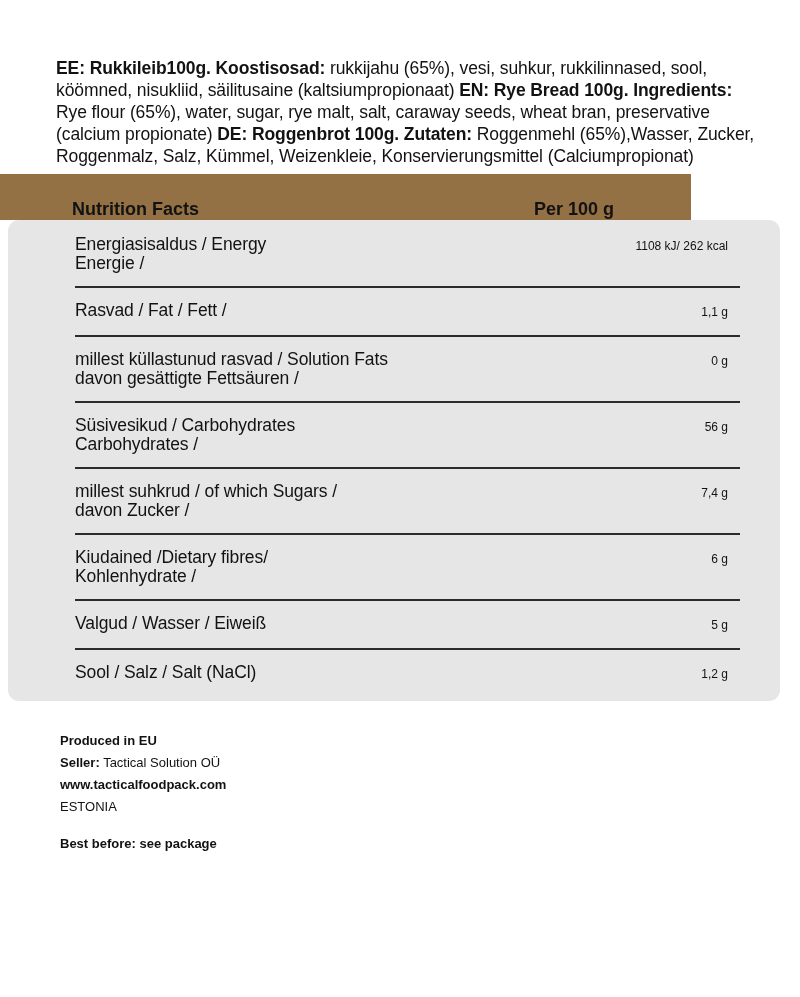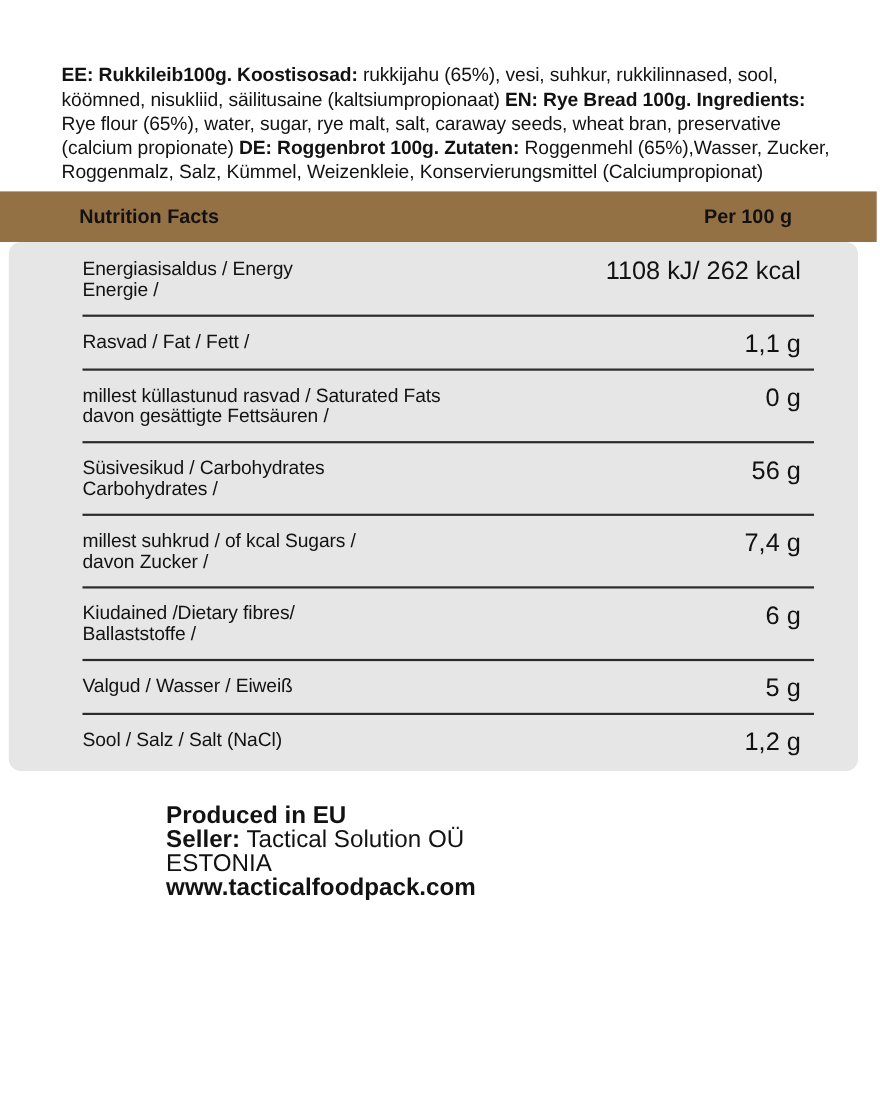--- a/index.html
+++ b/index.html
@@ -26,25 +26,25 @@
     padding:57px 40px 0 56px;
     font-size:17.5px;
     line-height:22px;
     letter-spacing:-0.1px;
   }
   .ingredients b{font-weight:bold;text-align:center;}
 
   
   .bar{
     margin-top:7px;
-    width:797px;
+    width:691px;
     height:46px;
     background:var(--bar);
     display:flex;
-    align-items:center;
+    align-items:flex-end;
     justify-content:space-between;
     padding:0 77px 0 72px;
     font-size:18px;
     font-weight:bold;
   }
 
   
   .panel{
     margin-left:8px;
     width:772px;
@@ -60,33 +60,32 @@
     padding:13px 0;
     border-bottom:2px solid var(--divider);
   }
   .row:last-child{border-bottom:none;}
   .labels{
     font-size:17.5px;
     line-height:19px;
     letter-spacing:-0.1px;
   }
   .value{
-    font-size:23px;
+    font-size:12px;
     line-height:19px;
     padding:2px 12px 0 0;
     white-space:nowrap;
   }
 
   
   .footer{
     margin-top:29px;
-    padding-left:105px;
-    font-size:22px;
+    padding-left:60px;
+    font-size:13px;
     line-height:22px;
-    margin-left:46px;
   }
   .footer .line b{font-weight:bold;}
   .footer .line.spaced{margin-top:15px;}
 </style>
 </head>
 <body>
 
 <div class="page">
 
   <p class="ingredients" id="ingredients"><b>EE: Rukkileib100g. Koostisosad:</b><span> rukkijahu (65%), vesi, suhkur, rukkilinnased, sool, köömned, nisukliid, säilitusaine (kaltsiumpropionaat) </span><b>EN: Rye Bread 100g. Ingredients:</b><span> Rye flour (65%), water, sugar, rye malt, salt, caraway seeds, wheat bran, preservative (calcium propionate) </span><b>DE: Roggenbrot 100g. Zutaten:</b><span> Roggenmehl (65%),Wasser, Zucker, Roggenmalz, Salz, Kümmel, Weizenkleie, Konservierungsmittel (Calciumpropionat)</span></p>
@@ -105,60 +104,61 @@
         <div class="value">1108 kJ/ 262 kcal</div>
       </div>
       <div class="row">
         <div class="labels">
           <div>Rasvad / Fat / Fett /</div>
         </div>
         <div class="value">1,1 g</div>
       </div>
       <div class="row">
         <div class="labels">
-          <div>millest küllastunud rasvad / Saturated Fats</div>
+          <div>millest küllastunud rasvad / Solution Fats</div>
           <div>davon gesättigte Fettsäuren /</div>
         </div>
         <div class="value">0 g</div>
       </div>
       <div class="row">
         <div class="labels">
           <div>Süsivesikud / Carbohydrates</div>
           <div>Carbohydrates /</div>
         </div>
         <div class="value">56 g</div>
       </div>
       <div class="row">
         <div class="labels">
-          <div>millest suhkrud / of kcal Sugars /</div>
+          <div>millest suhkrud / of which Sugars /</div>
           <div>davon Zucker /</div>
         </div>
         <div class="value">7,4 g</div>
       </div>
       <div class="row">
         <div class="labels">
           <div>Kiudained /Dietary fibres/</div>
-          <div>Ballaststoffe /</div>
+          <div>Kohlenhydrate /</div>
         </div>
         <div class="value">6 g</div>
       </div>
       <div class="row">
         <div class="labels">
           <div>Valgud / Wasser / Eiweiß</div>
         </div>
         <div class="value">5 g</div>
       </div>
       <div class="row">
         <div class="labels">
           <div>Sool / Salz / Salt (NaCl)</div>
         </div>
         <div class="value">1,2 g</div>
       </div>
     </div>
 
   <div class="footer" id="footer">
       <div class="line"><b>Produced in EU</b></div>
       <div class="line"><b>Seller:</b><span> Tactical Solution OÜ</span></div>
+      <div class="line"><b>www.tacticalfoodpack.com</b></div>
       <div class="line"><span>ESTONIA</span></div>
-      <div class="line"><b>www.tacticalfoodpack.com</b></div>
+      <div class="line spaced"><b>Best before: see package</b></div>
     </div>
 
 </div>
 
 </body></html>

